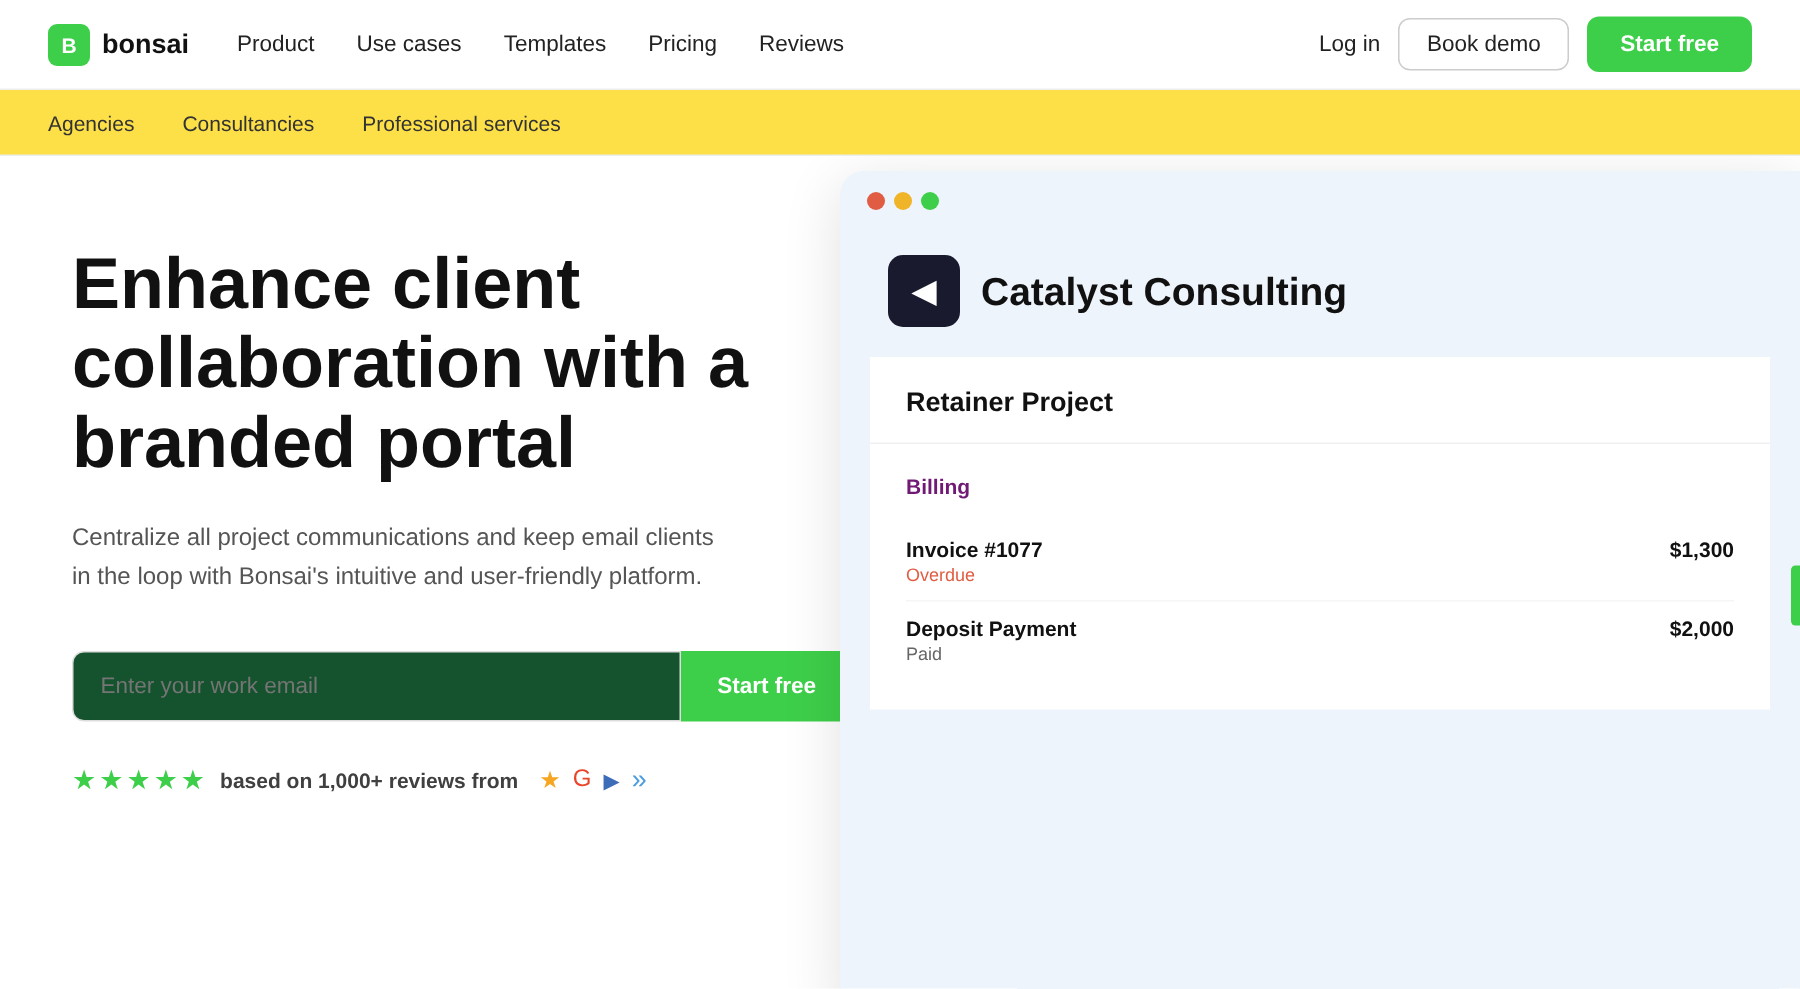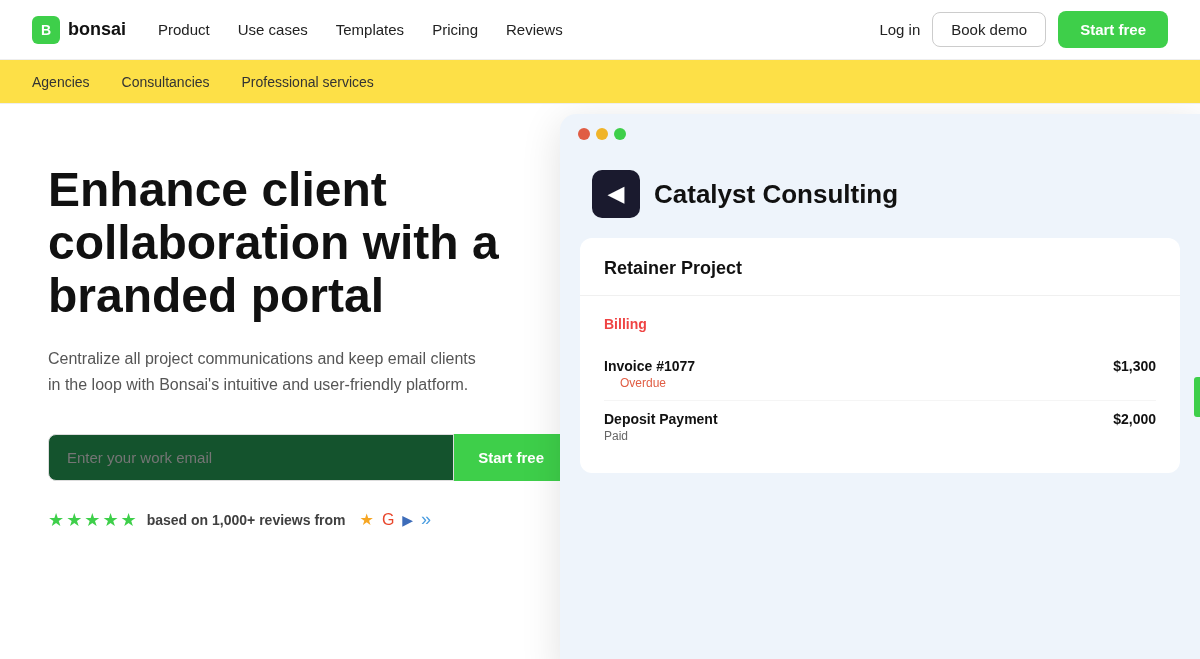--- a/index.html
+++ b/index.html
@@ -52,35 +52,35 @@
     .dot { width: 12px; height: 12px; border-radius: 50%; }
     .dot-red { background: #e05d44; }
     .dot-yellow { background: #f0b429; }
     .dot-green { background: #3ecf4a; }
 
     .portal-header { background: #eef4fb; padding: 16px 32px 20px; display: flex; align-items: center; gap: 14px; }
     .portal-logo-box { width: 48px; height: 48px; background: #1a1a2e; border-radius: 10px; display: flex; align-items: center; justify-content: center; }
     .portal-logo-icon { color: #fff; font-size: 22px; }
     .portal-company { font-size: 26px; font-weight: 700; color: #111; }
 
-    .portal-card { background: #fff; margin: 0 20px; border-radius: 12px; overflow: hidden; }
+    .portal-card { background: #fff; margin: 0 20px; border-radius: 0; overflow: hidden; }
     .portal-card-header { padding: 20px 24px 16px; border-bottom: 1px solid #f0f0f0; }
     .portal-project-title { font-size: 18px; font-weight: 700; color: #111; }
 
     .portal-card-body { display: flex; padding: 20px 24px; gap: 40px; }
 
     .billing-section { flex: 1; }
-    .section-label { font-size: 14px; font-weight: 600; color: #ef4444; margin-bottom: 16px; }
+    .section-label { font-size: 14px; font-weight: 600; color: #701a75; margin-bottom: 16px; }
 
     .billing-item { display: flex; justify-content: space-between; align-items: flex-start; padding: 10px 0; border-bottom: 1px solid #f5f5f5; }
     .billing-item:last-child { border-bottom: none; }
     .billing-item-left { }
     .billing-item-name { font-size: 14px; font-weight: 600; color: #111; }
     .billing-item-status { font-size: 12px; color: #999; margin-top: 2px; }
-    .billing-item-status.overdue { color: #e05d44; margin-left: 16px; }
+    .billing-item-status.overdue { color: #e05d44; }
     .billing-item-status.paid { color: #666; }
     .billing-amount { font-size: 14px; font-weight: 600; color: #111; }
 
     .files-section { width: 220px; }
     .file-item { display: flex; align-items: center; gap: 8px; padding: 8px 0; }
     .file-icon { width: 22px; height: 22px; border-radius: 4px; display: flex; align-items: center; justify-content: center; font-size: 12px; flex-shrink: 0; }
     .file-icon-folder { background: #fef3c7; color: #f59e0b; }
     .file-icon-pdf { background: #fee2e2; color: #e05d44; }
     .file-icon-proposal { background: #d1fae5; color: #059669; }
     .file-name { font-size: 13px; color: #333; }

